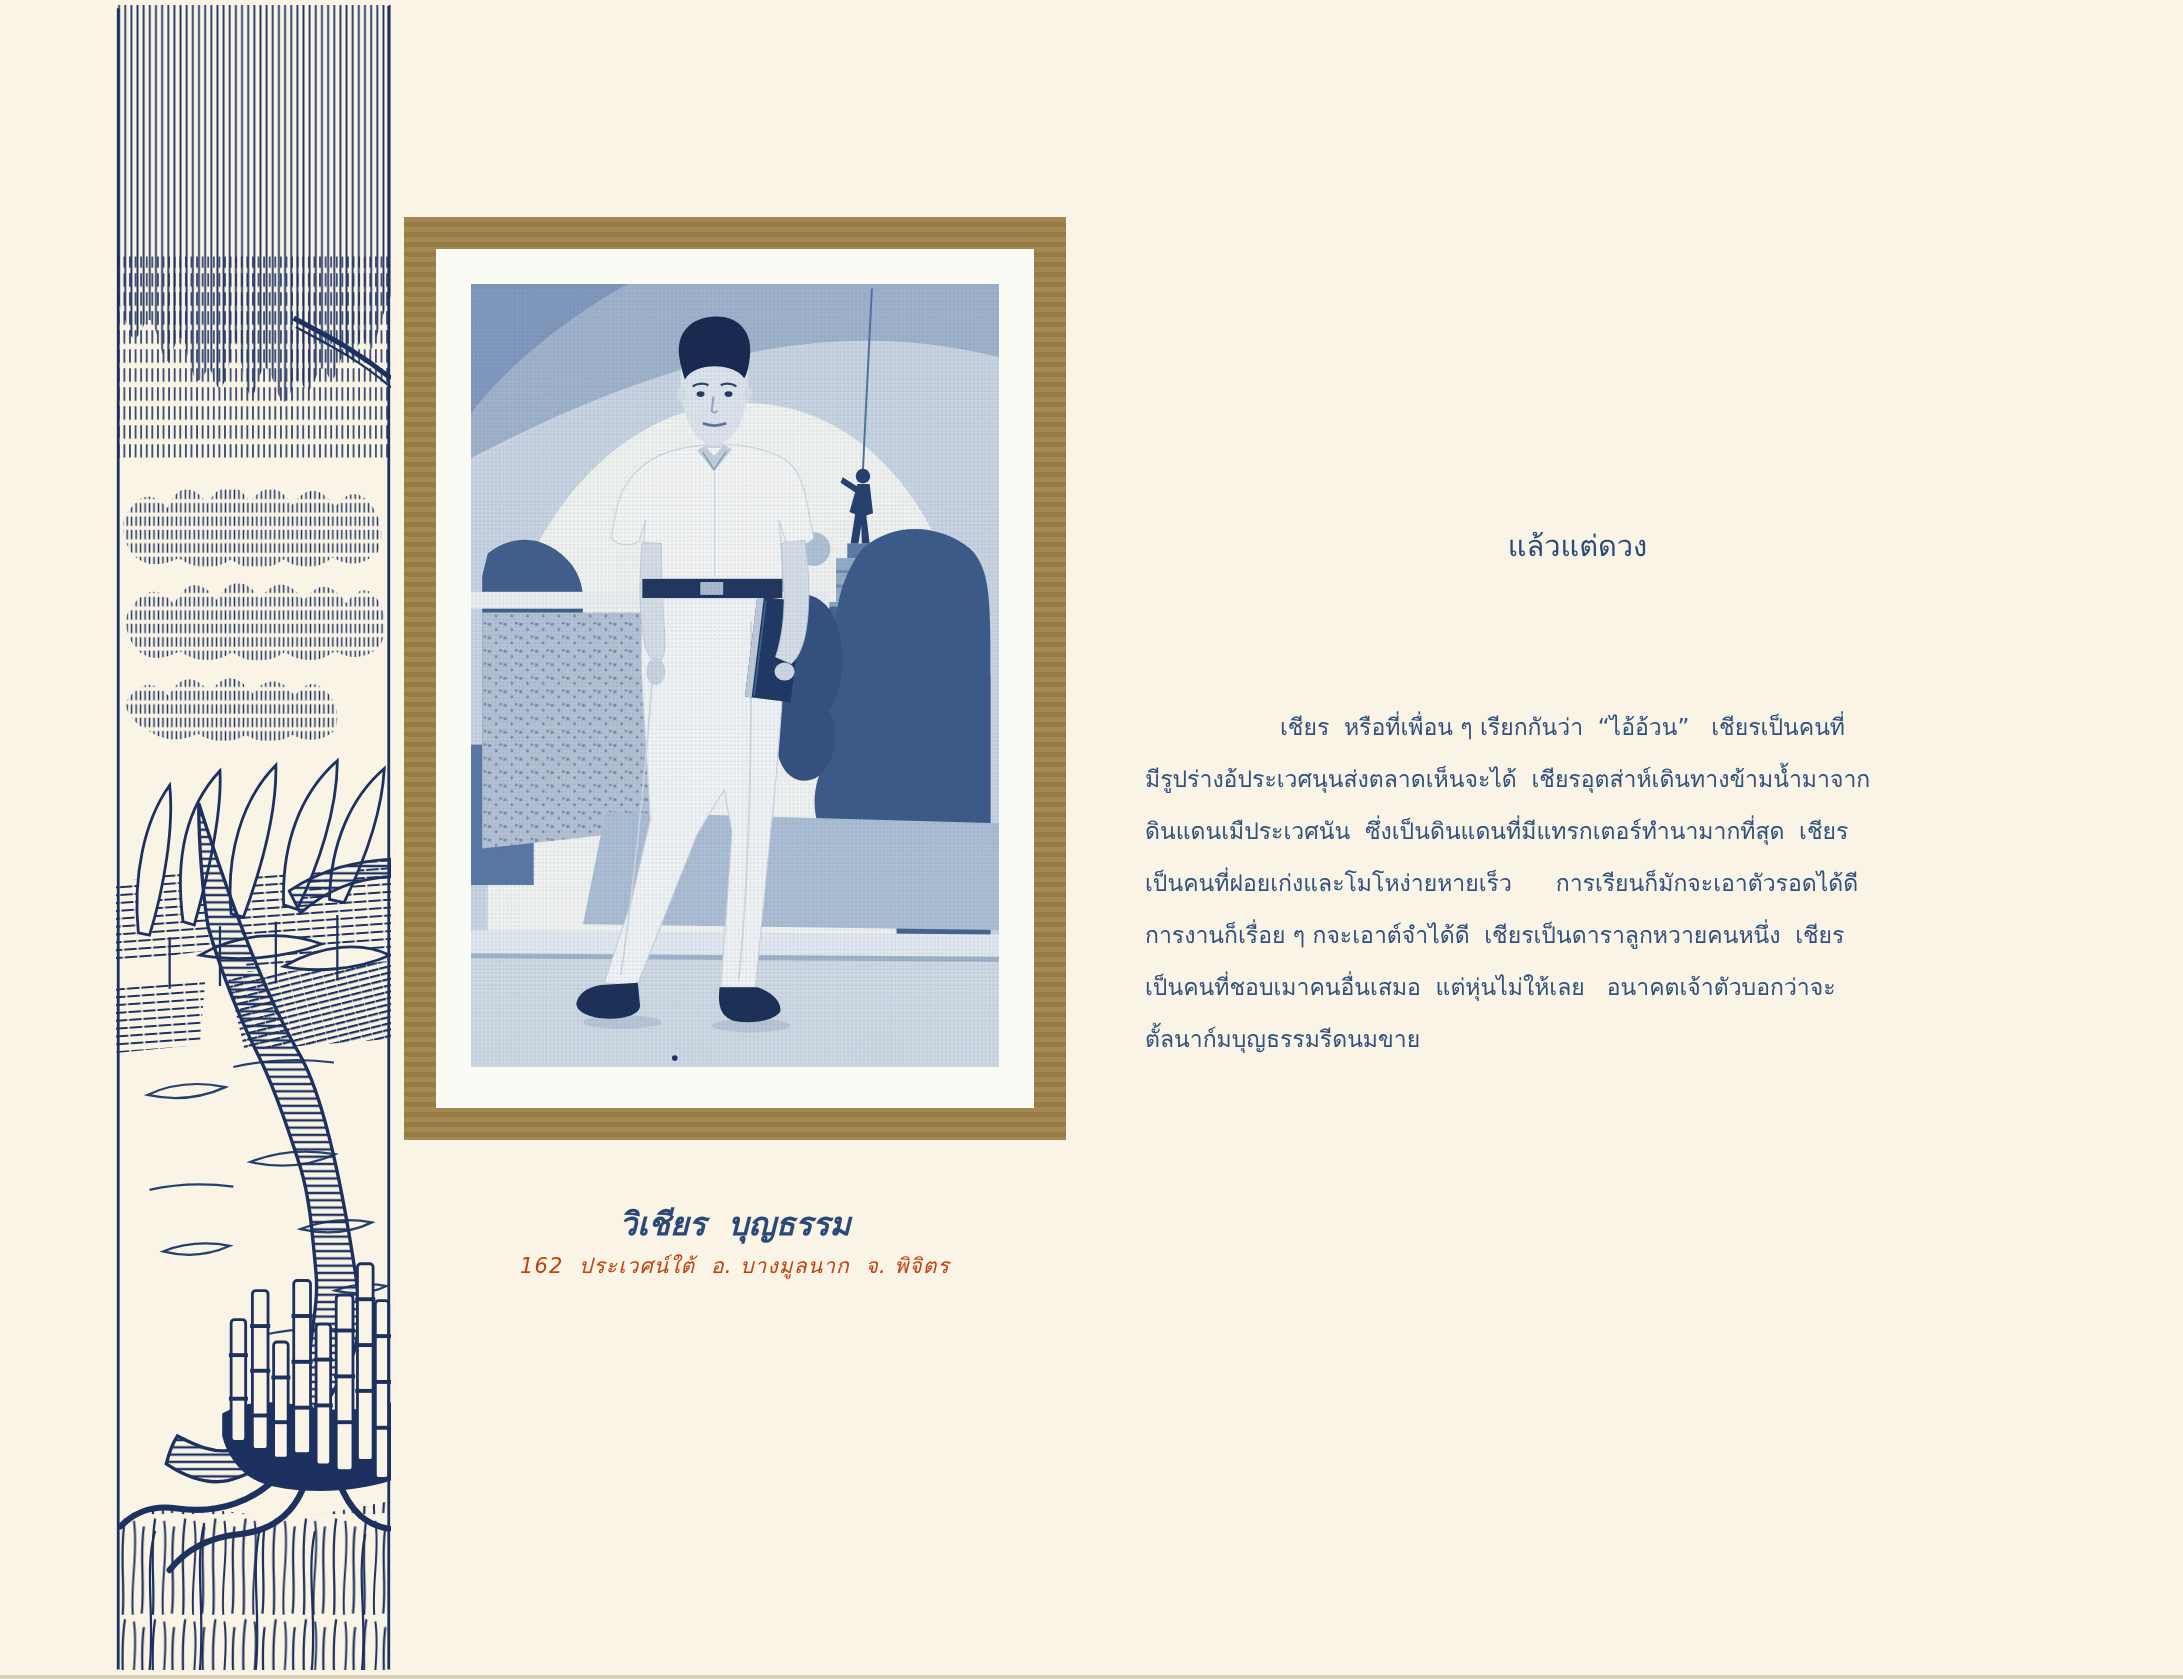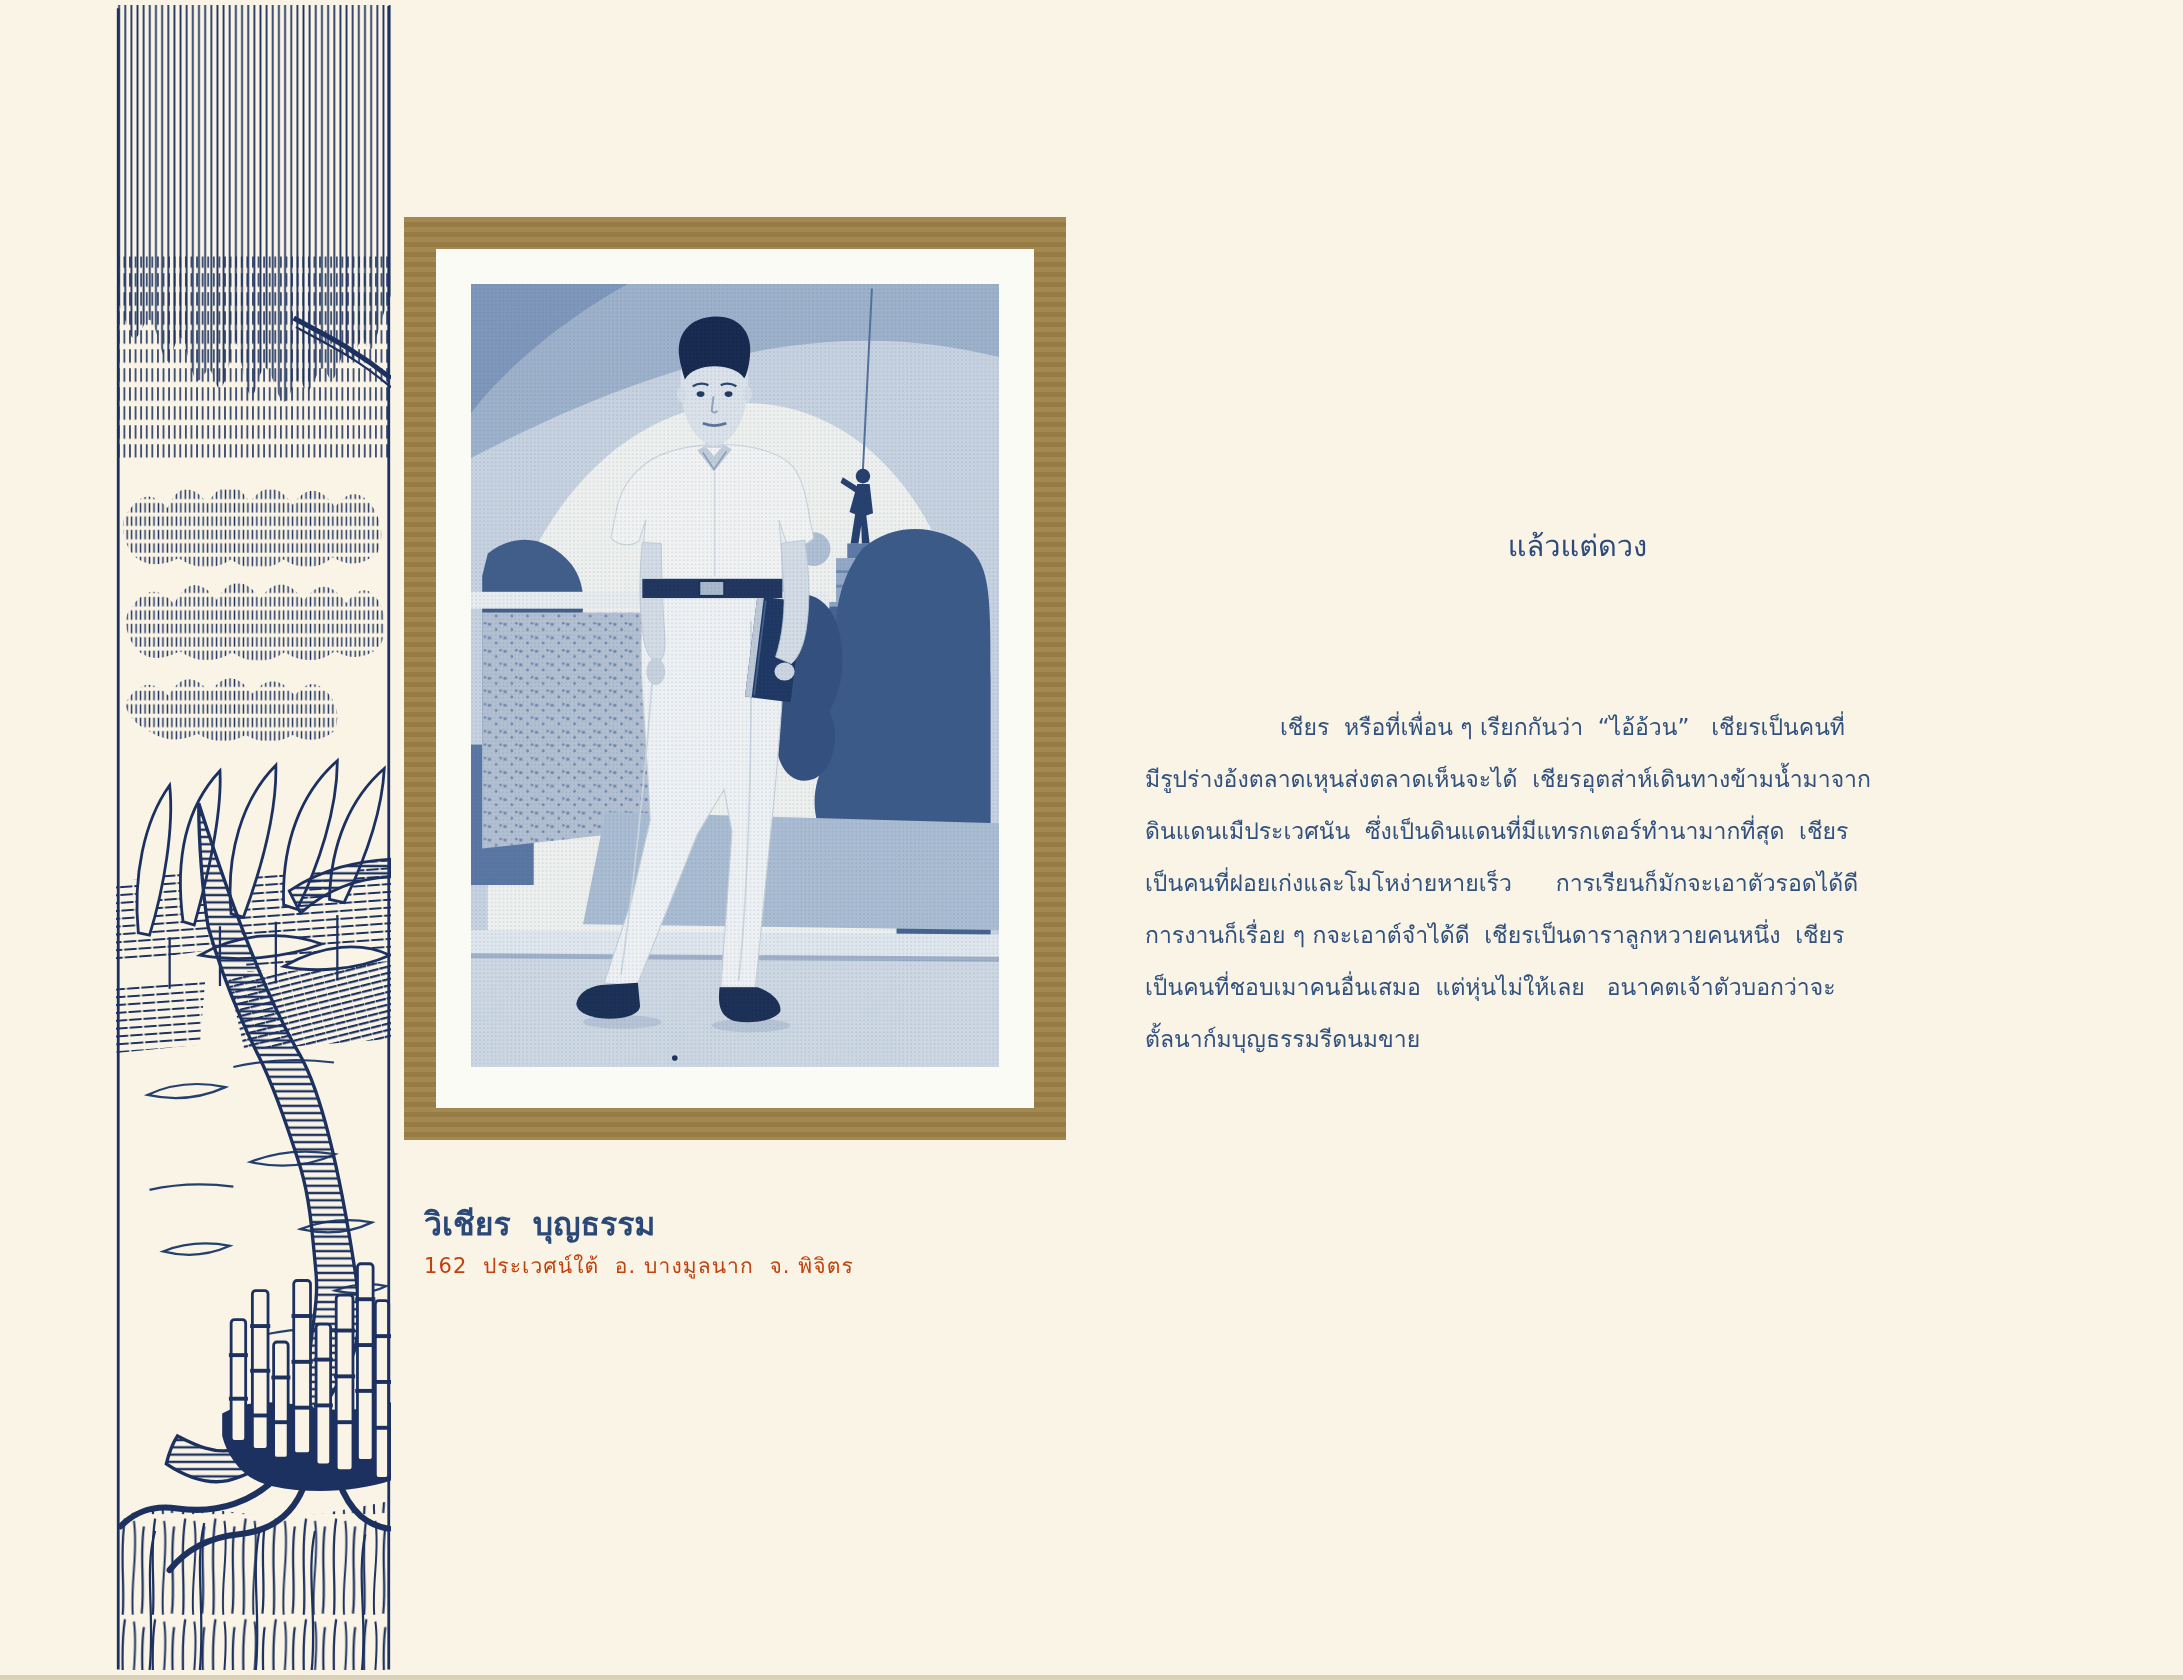--- a/index.html
+++ b/index.html
@@ -14,21 +14,21 @@
   .page-edge{position:absolute;left:0;bottom:0;width:100%;height:3.9px;background:#d8d1b8;}
   .art-strip{position:absolute;left:116px;top:4.5px;width:275px;height:1668px;}
   .photo-frame{
     position:absolute;left:404px;top:217px;width:662px;height:923px;
     background:var(--frame_gold,#9f8249);
     background-image:repeating-linear-gradient(180deg, rgba(255,255,255,.05) 0 5px, rgba(0,0,0,.05) 5px 10px);
   }
   .photo-mat{position:absolute;left:32px;top:32px;right:32px;bottom:32px;background:var(--mat_white,#fbfbf6);}
   .photo-area{position:absolute;left:35px;top:35px;right:35px;bottom:41px;}
   .photo-area svg{display:block;width:100%;height:100%;}
-  .caption{position:absolute;left:424px;top:1202px;width:662px;text-align:left;}
+  .caption{position:absolute;left:404px;top:1202px;width:662px;text-align:center;font-style:italic;}
   .caption-name{font-weight:bold;font-size:32px;line-height:45px;color:#2a4878;white-space:pre;}
   .caption-address{font-size:21px;line-height:39px;letter-spacing:1.1px;color:#c2410c;white-space:pre;}
   .heading{
     position:absolute;left:1208px;top:527px;width:739px;text-align:center;
     font-size:29px;line-height:39px;color:#2c4a7a;white-space:pre;
   }
   .paragraph{position:absolute;left:1145px;top:701px;width:809px;}
   .pline{font-size:23px;line-height:52px;height:52px;color:var(--text_blue,#31517f);white-space:pre;}
   .pline.indent{padding-left:135px;}
 </style>
@@ -298,21 +298,21 @@
 
   <div class="caption">
     <div class="caption-name">วิเชียร  บุญธรรม</div>
     <div class="caption-address">162  ประเวศน์ใต้  อ. บางมูลนาก  จ. พิจิตร</div>
   </div>
 
   <div class="heading">แล้วแต่ดวง</div>
 
   <div class="paragraph">
     <div class="pline indent">เชียร  หรือที่เพื่อน ๆ เรียกกันว่า  “ไอ้อ้วน”   เชียรเป็นคนที่</div>
-    <div class="pline">มีรูปร่างอ้งตลาดเหุนส่งตลาดเห็นจะได้  เชียรอุตส่าห์เดินทางข้ามน้ำมาจาก</div>
+    <div class="pline">มีรูปร่างอ้ประเวศนุนส่งตลาดเห็นจะได้  เชียรอุตส่าห์เดินทางข้ามน้ำมาจาก</div>
     <div class="pline">ดินแดนเมืประเวศนัน  ซึ่งเป็นดินแดนที่มีแทรกเตอร์ทำนามากที่สุด  เชียร</div>
     <div class="pline">เป็นคนที่ฝอยเก่งและโมโหง่ายหายเร็ว      การเรียนก็มักจะเอาตัวรอดได้ดี</div>
     <div class="pline">การงานก็เรื่อย ๆ กจะเอาต์จำได้ดี  เชียรเป็นดาราลูกหวายคนหนึ่ง  เชียร</div>
     <div class="pline">เป็นคนที่ชอบเมาคนอื่นเสมอ  แต่หุ่นไม่ให้เลย   อนาคตเจ้าตัวบอกว่าจะ</div>
     <div class="pline">ตั้ลนาก์มบุญธรรมรีดนมขาย</div>
   </div>
 
   <div class="page-edge"></div>
 </div>
 

